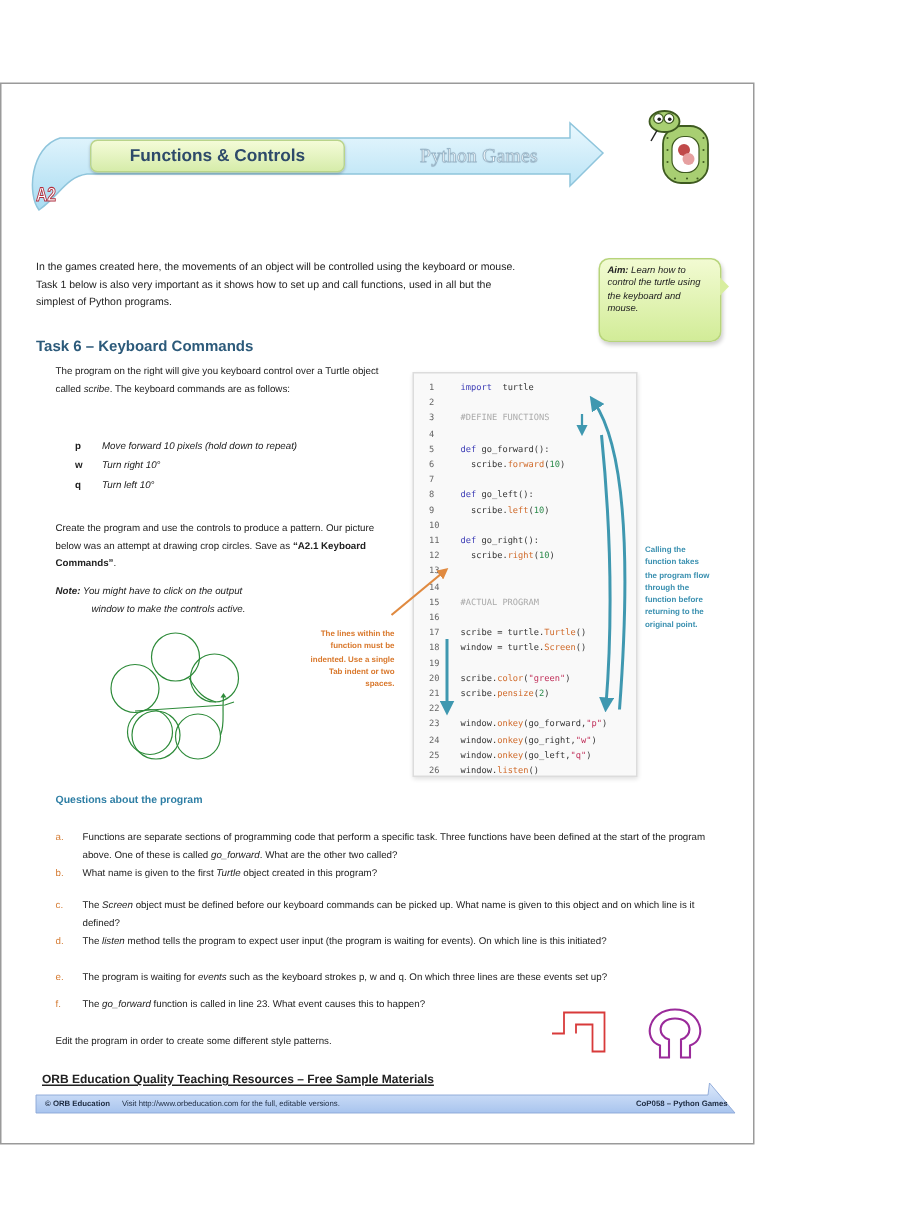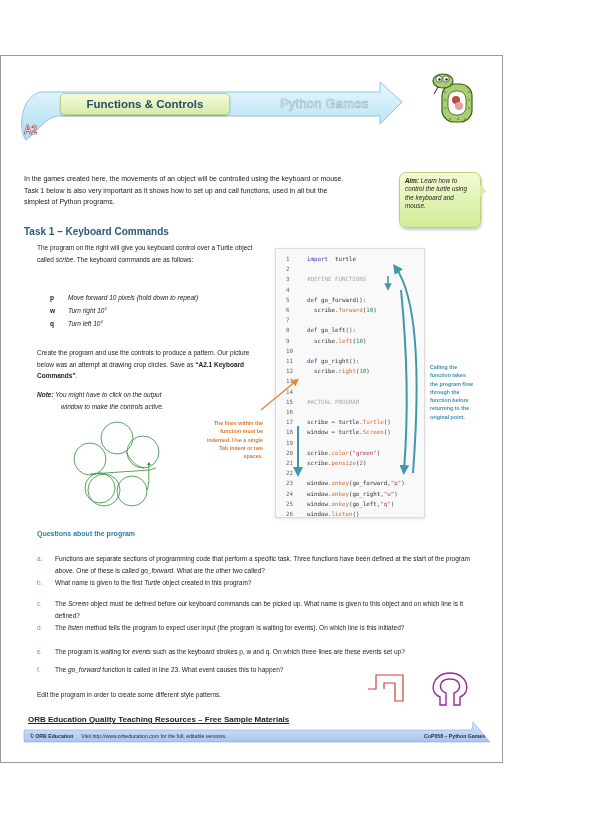--- a/index.html
+++ b/index.html
@@ -16,21 +16,21 @@
     .banner svg { position: absolute; left: 0; top: 0; }
     .banner-title {
       position: absolute; left: 60px; top: 93px; width: 170px; height: 22px;
       background: linear-gradient(#f4fbd8, #d6ecaa); border: 1px solid #b9d48a;
       border-radius: 5px; box-shadow: 0 1px 2px rgba(0,0,0,0.25);
       font-family: "Liberation Sans", sans-serif; font-weight: bold; font-size: 11.5px;
       color: #2e4a6a; text-align: center; line-height: 20px;
     }
     .banner-sub {
       position: absolute; left: 280px; top: 96px; font-size: 13px; color: #fff;
-      font-family: Liberation Sans, sans-serif; letter-spacing: 0.2px;
+      font-family: Liberation Serif, serif; letter-spacing: 0.2px;
       -webkit-text-stroke: 0.6px #9ab6c8; text-shadow: 0 0 1px #9ab6c8;
     }
     .banner-code {
       position: absolute; left: 24px; top: 122px; font-size: 13px; font-weight: bold;
       color: #fff; -webkit-text-stroke: 0.7px #b03040; font-family: "Liberation Sans", sans-serif;
       transform: scaleX(0.8); transform-origin: left;
     }
     .logo { position: absolute; left: 428px; top: 70px; width: 52px; height: 56px; }
 
     
@@ -181,21 +181,21 @@
   </svg>
 </div>
 
 <p class="intro">In the games created here, the movements of an object will be controlled using the keyboard or mouse.  Task 1 below is also very important as it shows how to set up and call functions, used in all but the simplest of Python programs.</p>
 
 <div class="aim">
   <b>Aim:</b><span> Learn how to control the turtle using the keyboard and mouse.</span>
 </div>
 <div class="aim-tip"></div>
 
-<h2 class="h-task">Task 1 – Keyboard Commands</h2>
+<h2 class="h-task">Task 6 – Keyboard Commands</h2>
 
 <p class="task-text"><span>The program on the right will give you keyboard control over a Turtle object called </span><i>scribe</i><span>.  The keyboard commands are as follows:</span></p>
 
 <div class="cmd-list">
   <div class="cmd-row">
     <span class="cmd-key">p</span>
     <span class="cmd-desc">Move forward 10 pixels (hold down to repeat)</span>
   </div>
   <div class="cmd-row">
     <span class="cmd-key">w</span>

